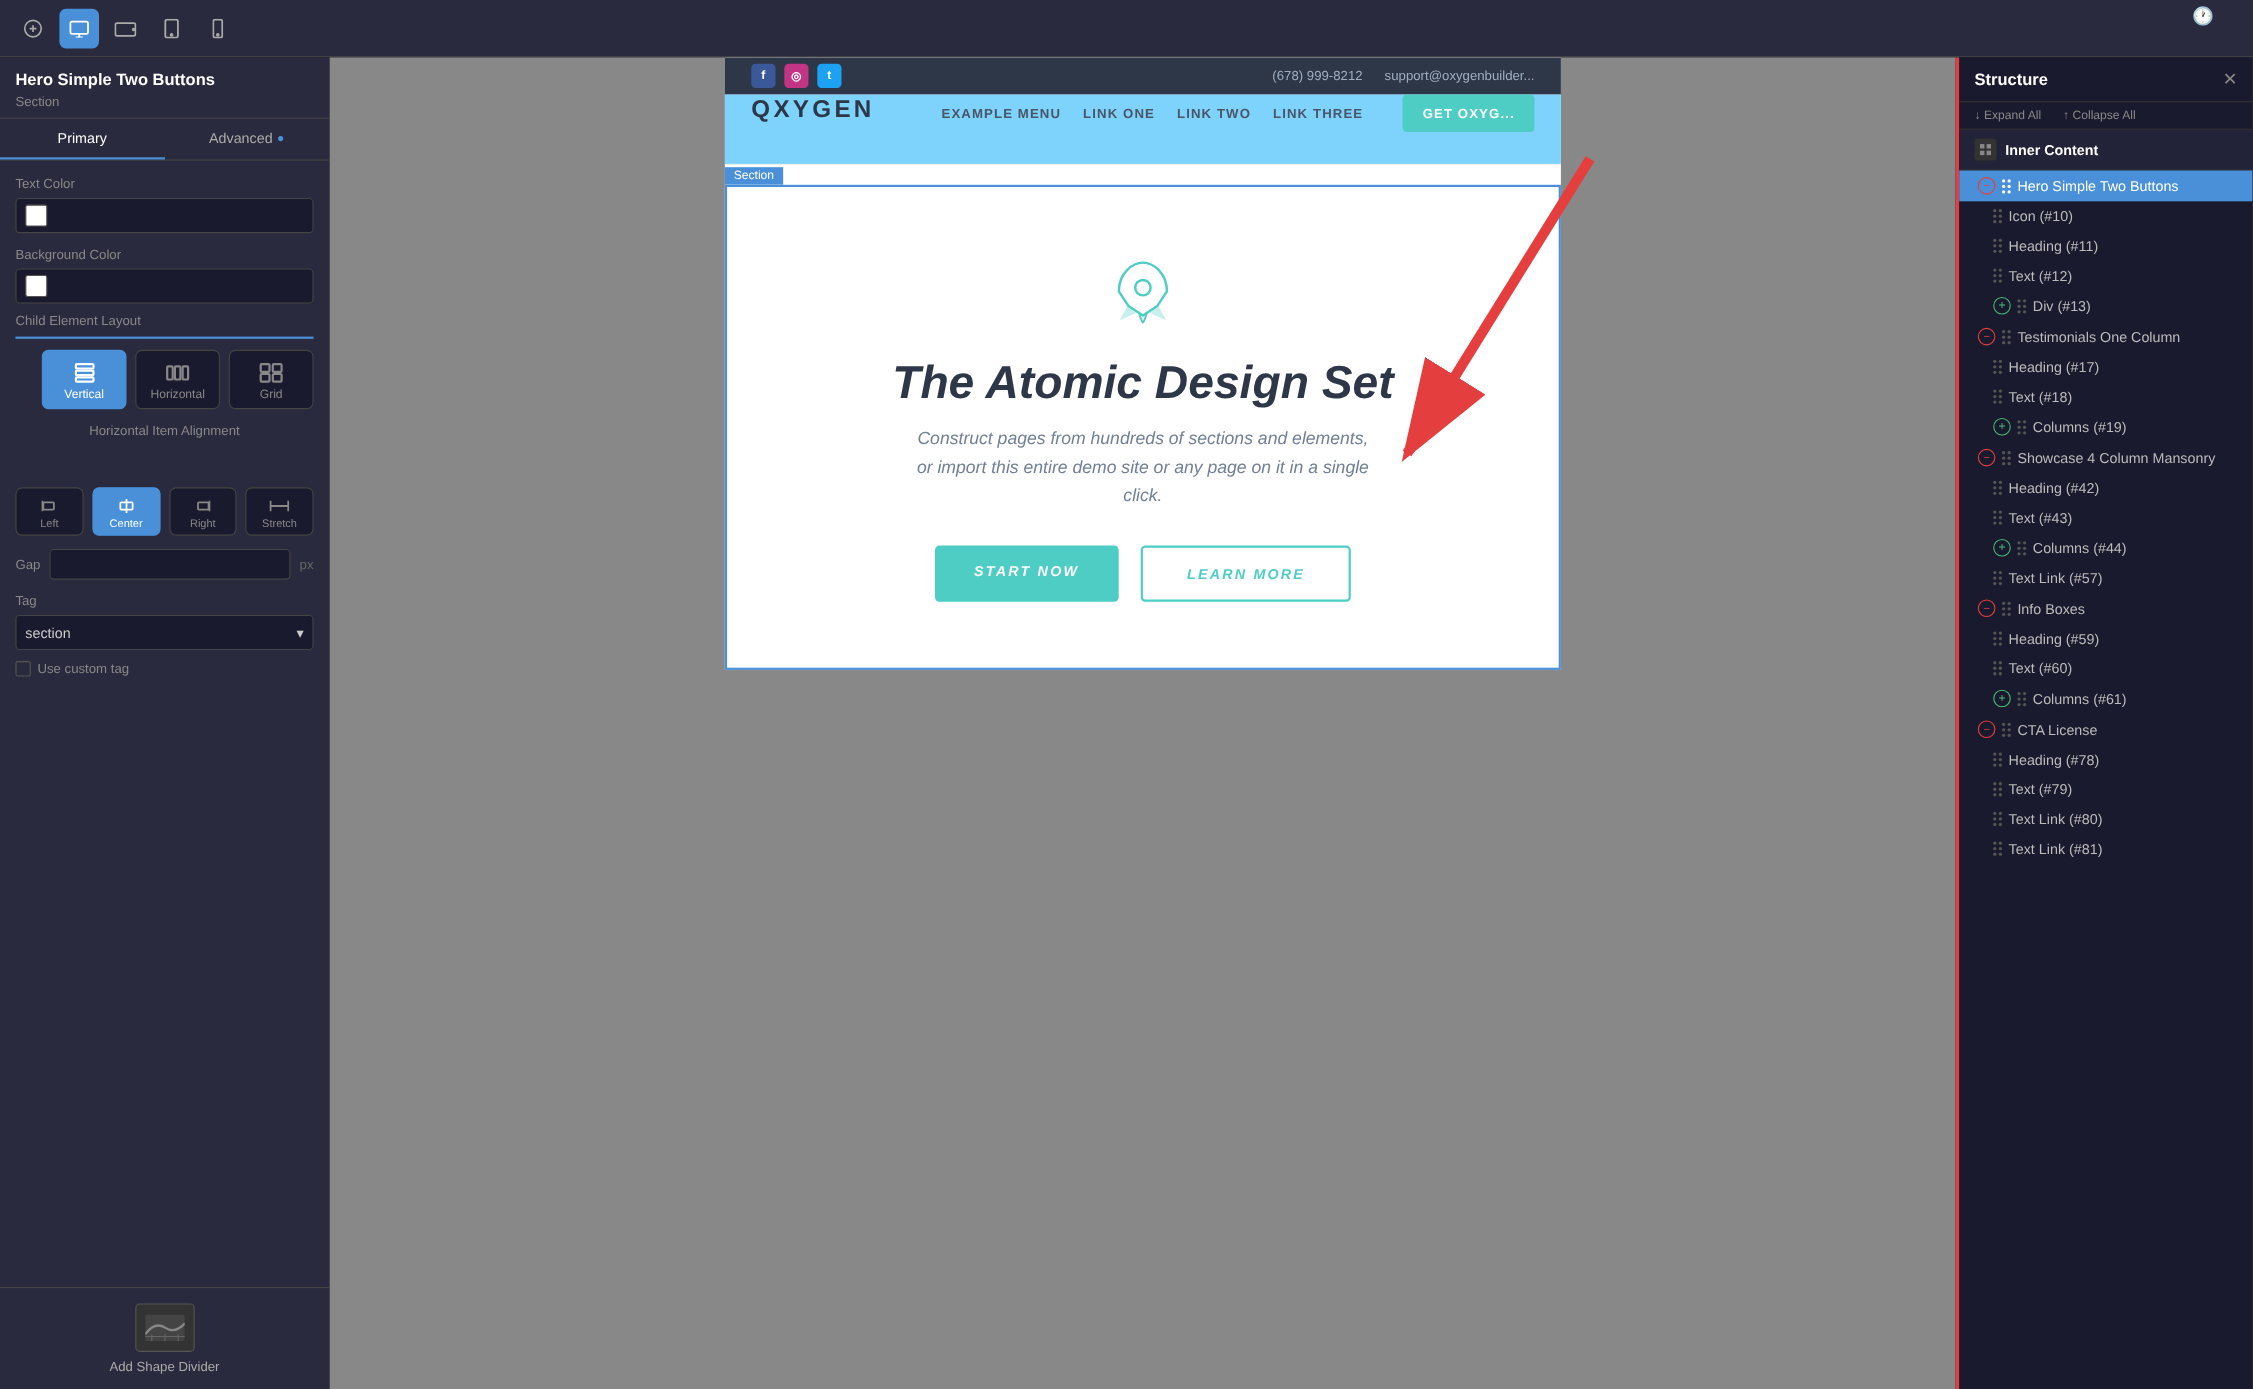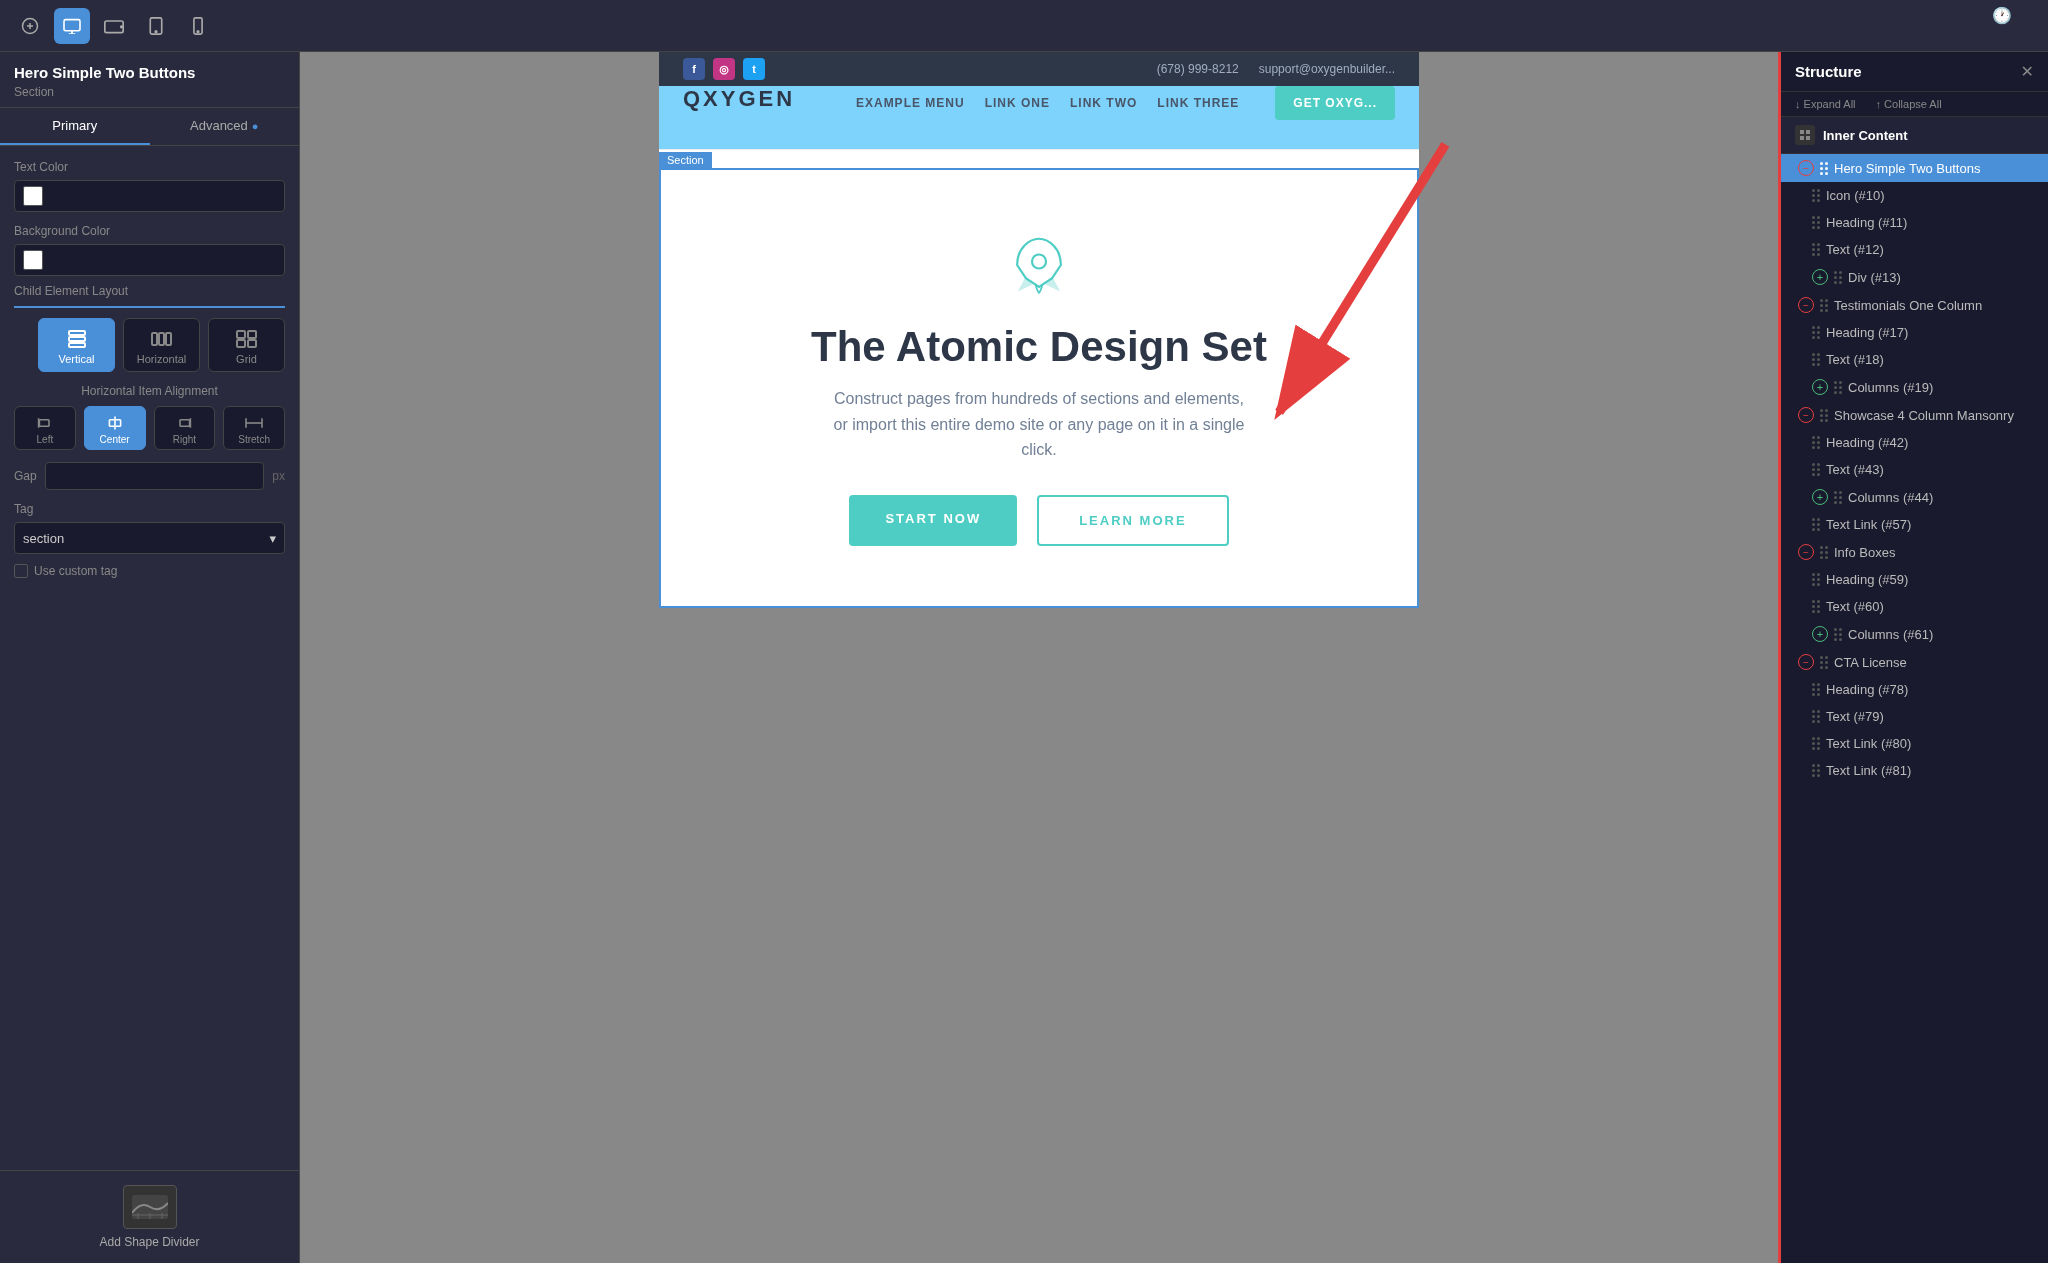--- a/index.html
+++ b/index.html
@@ -208,20 +208,21 @@
       border: 1px solid #444;
       border-radius: 6px;
       padding: 8px 4px 4px;
       cursor: pointer;
       display: flex;
       flex-direction: column;
       align-items: center;
       gap: 3px;
       color: #888;
       font-size: 10px;
+      margin-top: 37px;
     }
     .align-btn.active {
       background: #4a90d9;
       border-color: #4a90d9;
       color: white;
     }
 
     .gap-row {
       display: flex;
       align-items: center;
@@ -350,20 +351,21 @@
     
     .hero-section {
       background: white;
       padding: 60px 40px;
       display: flex;
       flex-direction: column;
       align-items: center;
       text-align: center;
       border: 2px solid #4a90d9;
       position: relative;
+      font-style: italic;
     }
     .hero-icon {
       margin-bottom: 20px;
     }
     .hero-title {
       font-size: 42px;
       font-weight: 700;
       color: #2d3748;
       margin-bottom: 16px;
       line-height: 1.1;

